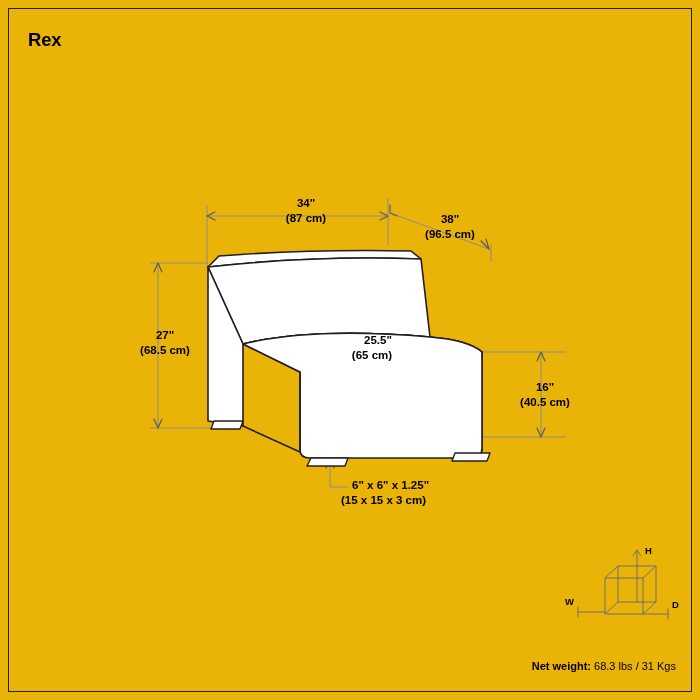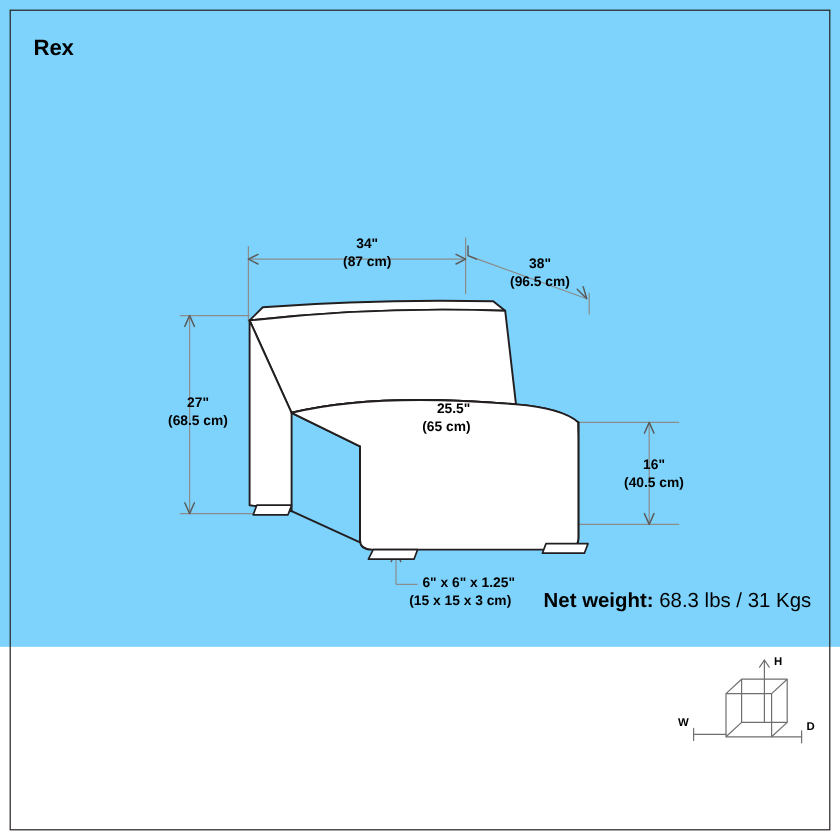--- a/index.html
+++ b/index.html
@@ -9,22 +9,22 @@
   }
   body {
     width: 700px;
     height: 700px;
     font-family: "Liberation Sans", sans-serif;
     overflow: hidden;
   }
   #sheet {
     position: relative;
     width: 700px;
-    height: 539px;
-    background: #7dd3fc;
+    height: 700px;
+    background: #eab308;
     box-sizing: border-box;
   }
   .border-frame {
     position: absolute;
     left: 8px;
     top: 8px;
     width: 684px;
     height: 684px;
     border: 1px solid #231f20;
     box-sizing: border-box;
@@ -40,21 +40,21 @@
     font-size: 18.5px;
     font-weight: bold;
     color: #000000;
     letter-spacing: -0.2px;
     white-space: nowrap;
   }
   .weight-block {
     position: absolute;
     right: 24px;
     bottom: 28px;
-    font-size: 17px;
+    font-size: 11px;
     color: #000000;
     white-space: nowrap;
   }
   .weight-label {
     font-weight: bold;
   }
   .weight-value {
     font-weight: normal;
   }
   svg.drawing {

